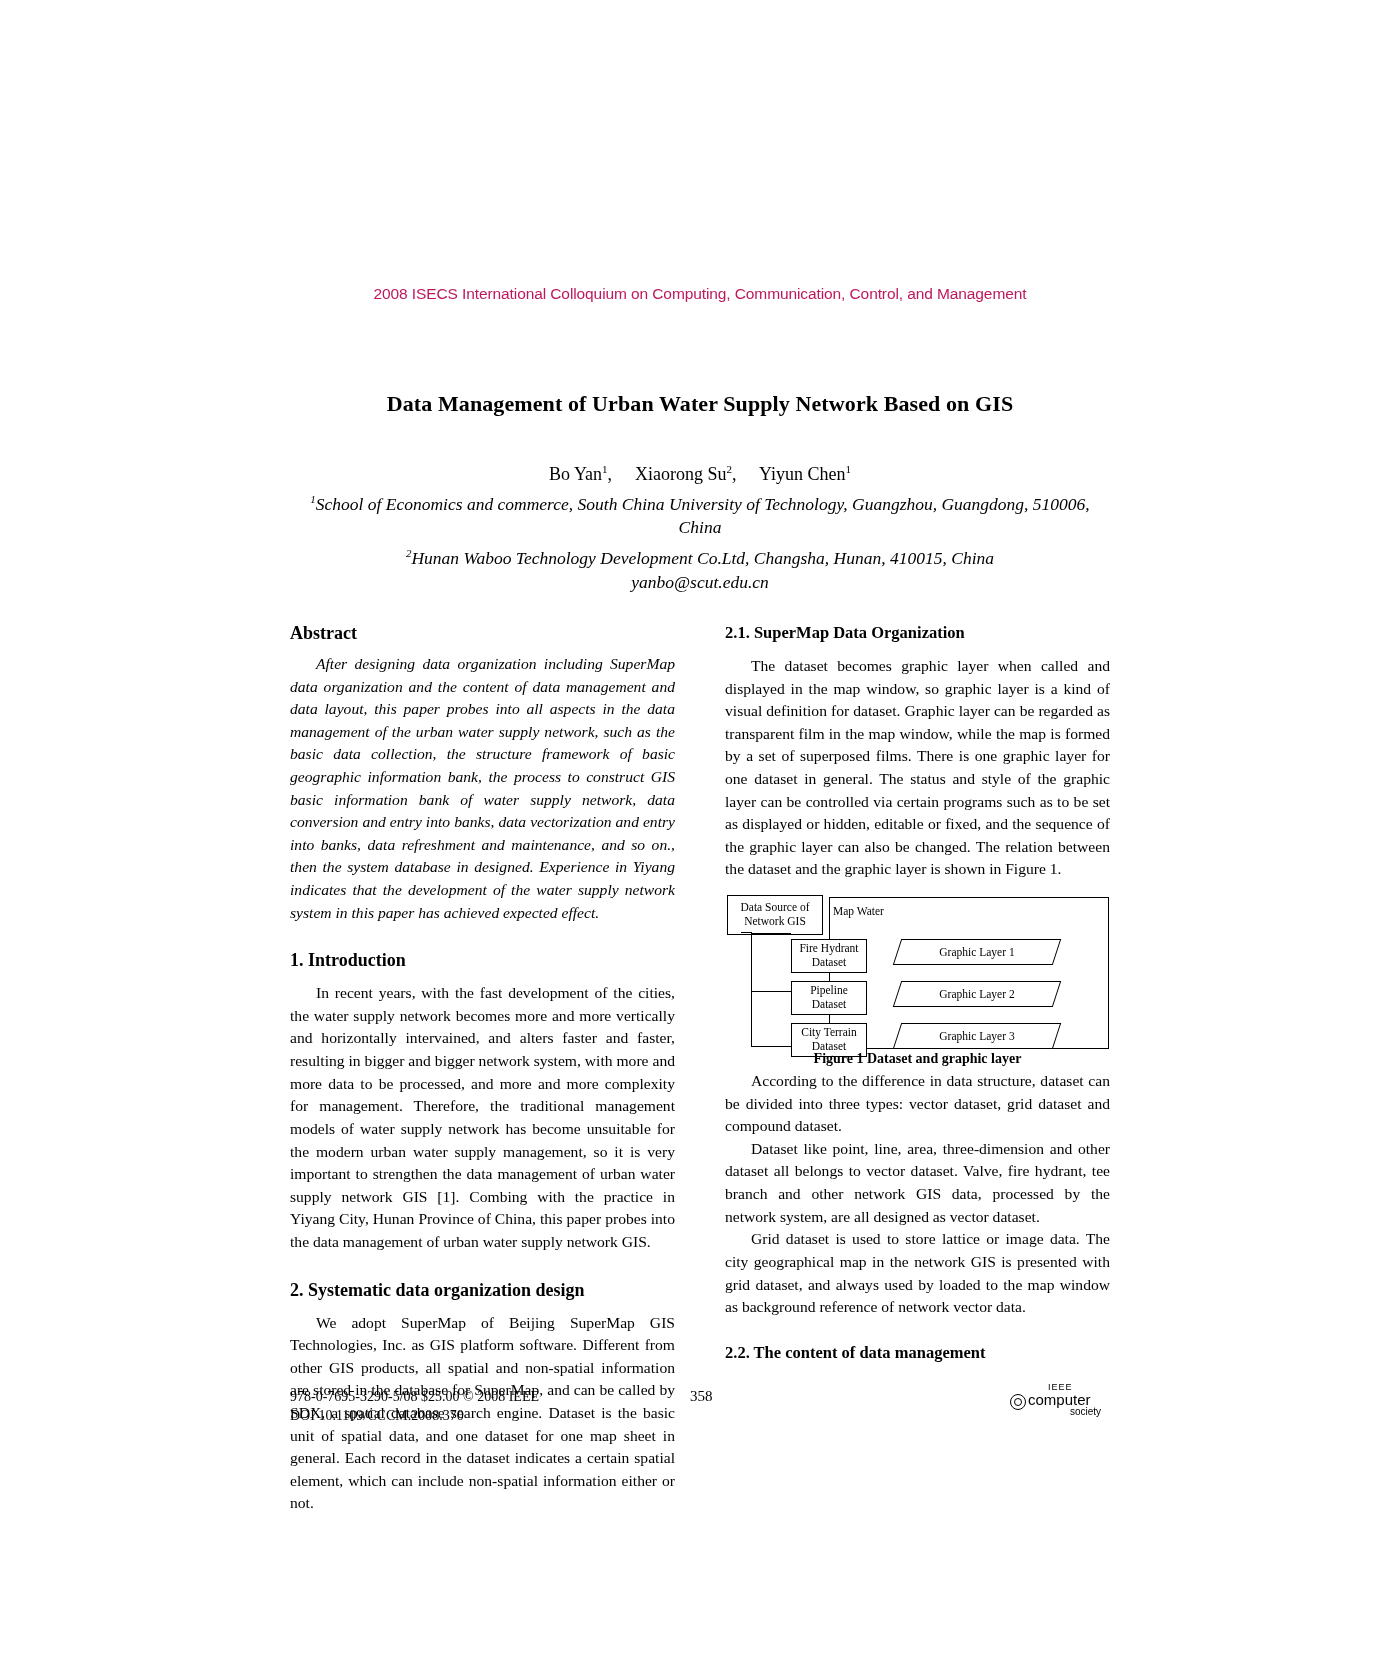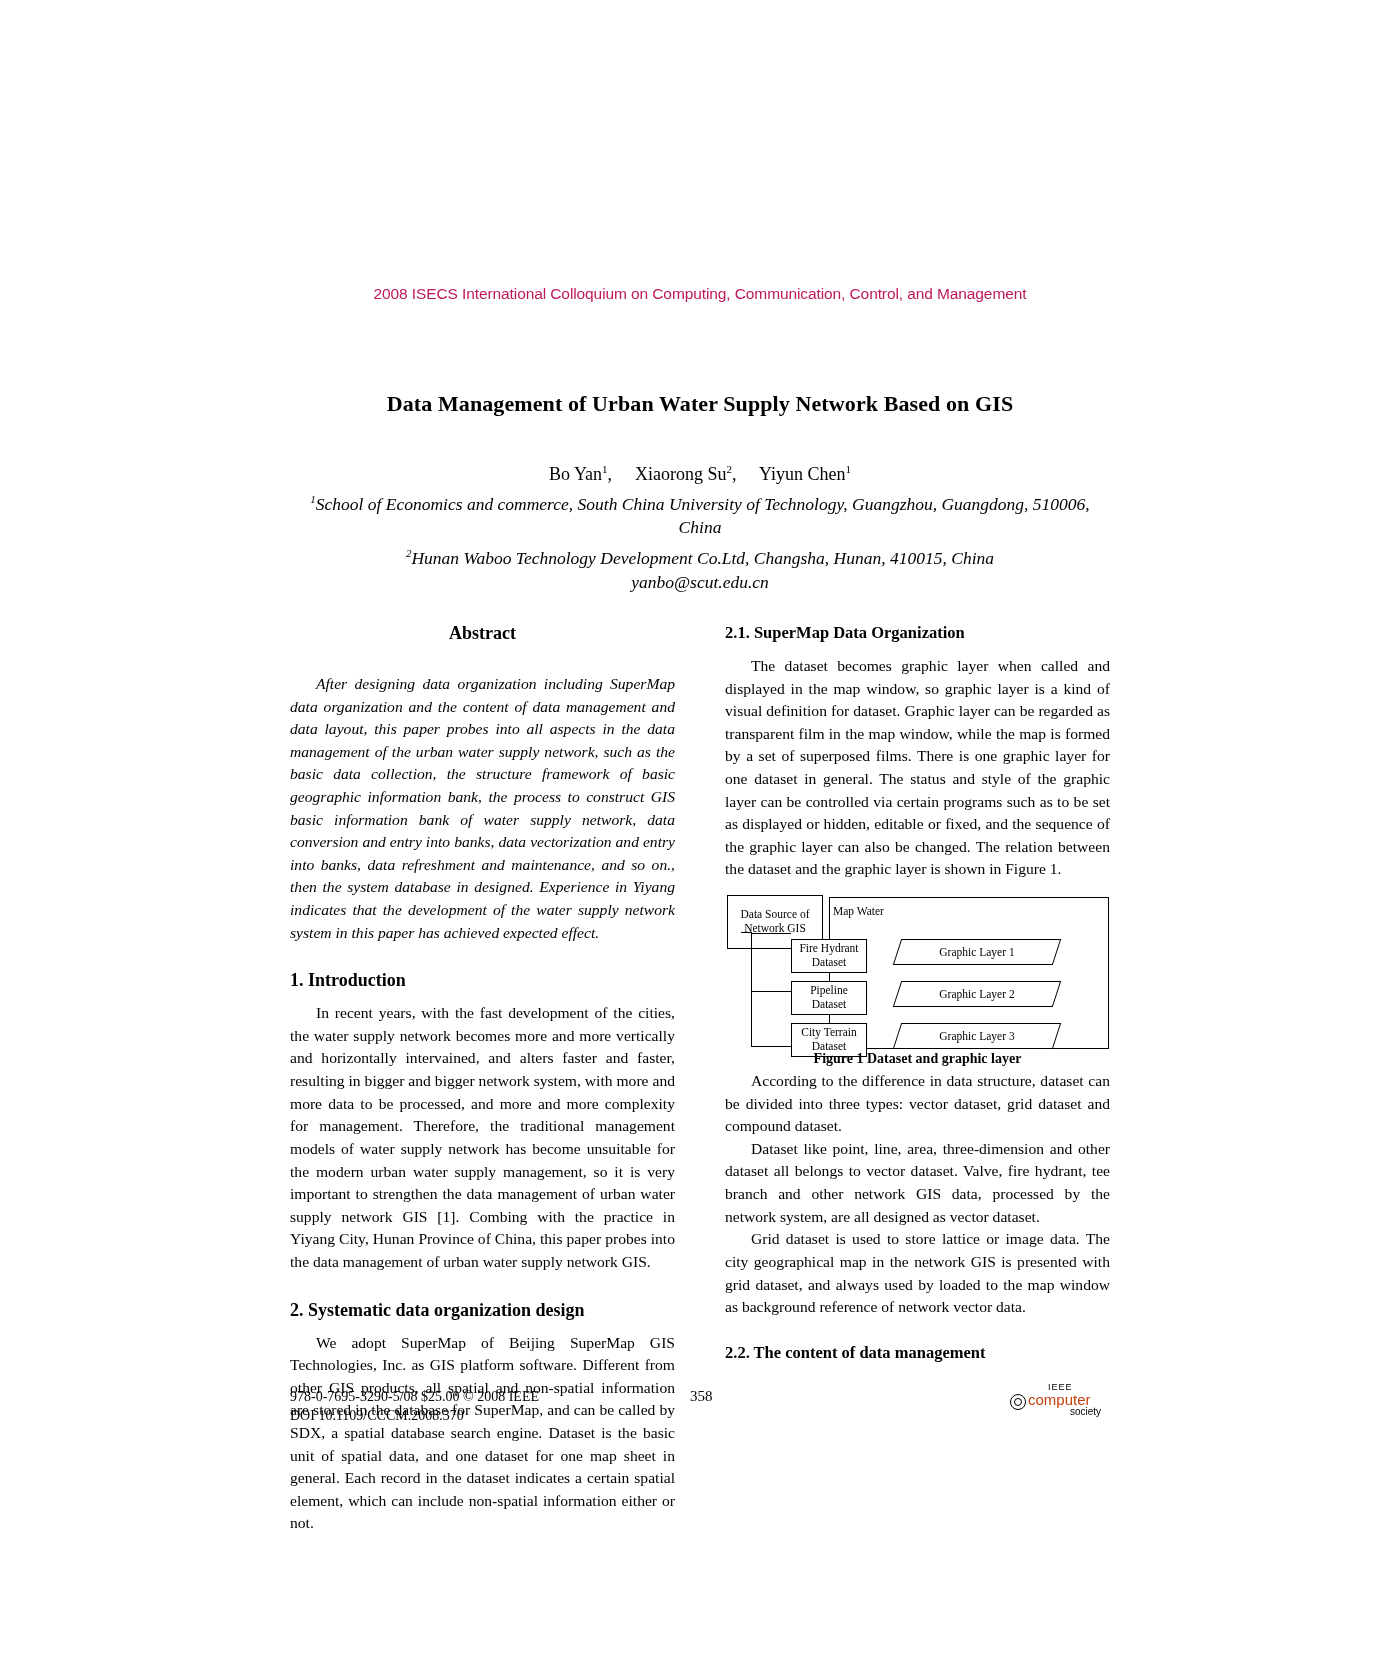--- a/index.html
+++ b/index.html
@@ -75,24 +75,23 @@
   }
   .col {
     width: 385px;
     position: absolute;
     top: 0;
   }
   .col-left { left: 0; }
   .col-right { left: 435px; }
 
   .abstract-head {
-    text-align: center;
     font-weight: bold;
     font-size: 18px;
-    margin-bottom: 29px;
+    margin-bottom: 9px;
   }
   .abstract-body {
     font-style: italic;
     font-size: 15.6px;
     line-height: 1.45;
     text-align: justify;
     text-indent: 26px;
   }
   h2.section {
     font-family: "Liberation Serif", serif;
@@ -131,21 +130,21 @@
     font-size: 11.5px;
     text-align: center;
     line-height: 1.18;
     display: flex;
     align-items: center;
     justify-content: center;
     background: #fff;
   }
   .fig-source {
     left: 2px; top: 0px;
-    width: 96px; height: 54px;
+    width: 96px; height: 40px;
   }
   .fig-maplabel {
     position: absolute;
     left: 108px; top: 10px;
     font-size: 11.5px;
   }
   .fig-outer {
     position: absolute;
     left: 104px; top: 2px;
     width: 280px; height: 152px;
@@ -248,21 +247,21 @@
     left: 38px; top: 0px;
     font-family: "Liberation Sans", sans-serif;
     font-size: 9px;
     letter-spacing: 1px;
   }
   .ieee-comp {
     position: absolute;
     left: 18px; top: 9px;
     font-family: "Liberation Sans", sans-serif;
     font-size: 15px;
-    color: #c2410c;
+    color: #000000;
   }
   .ieee-soc {
     position: absolute;
     left: 60px; top: 24px;
     font-family: "Liberation Sans", sans-serif;
     font-size: 10px;
   }
   .ieee-mark {
     position: absolute;
     left: 0px; top: 12px;

